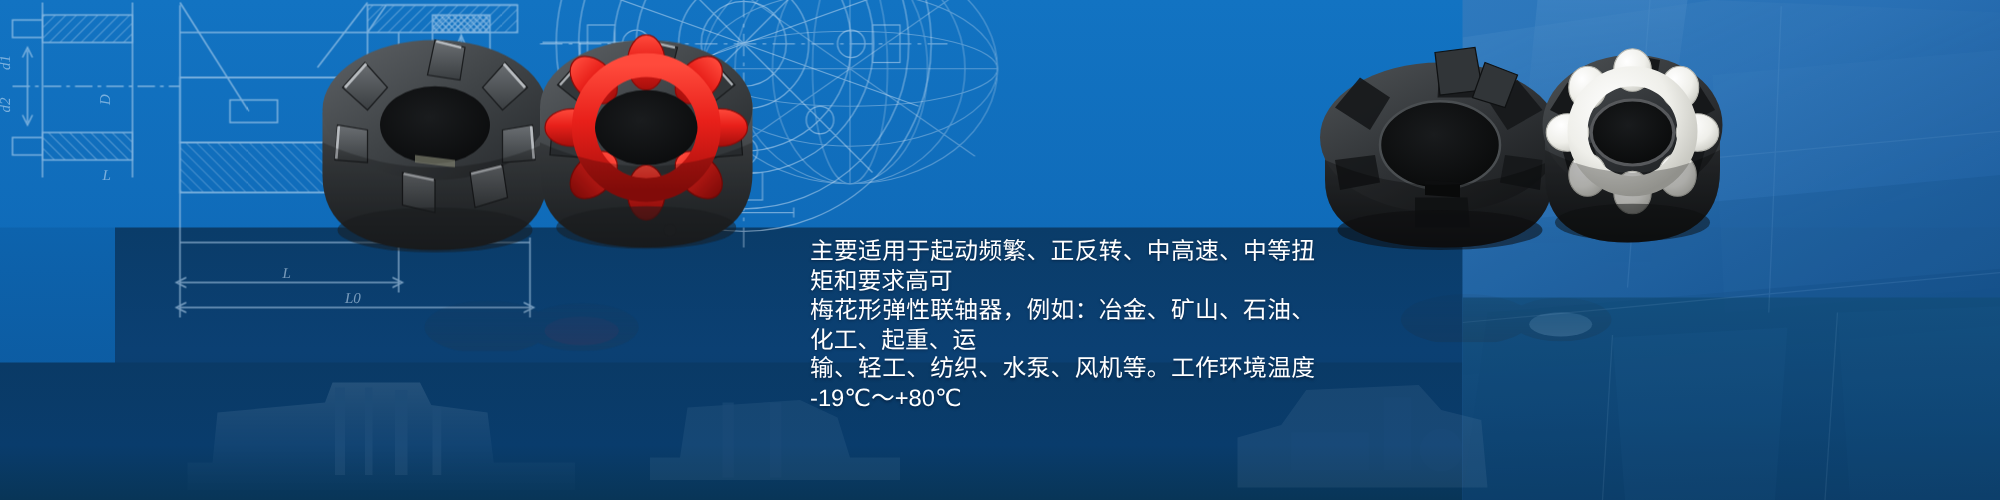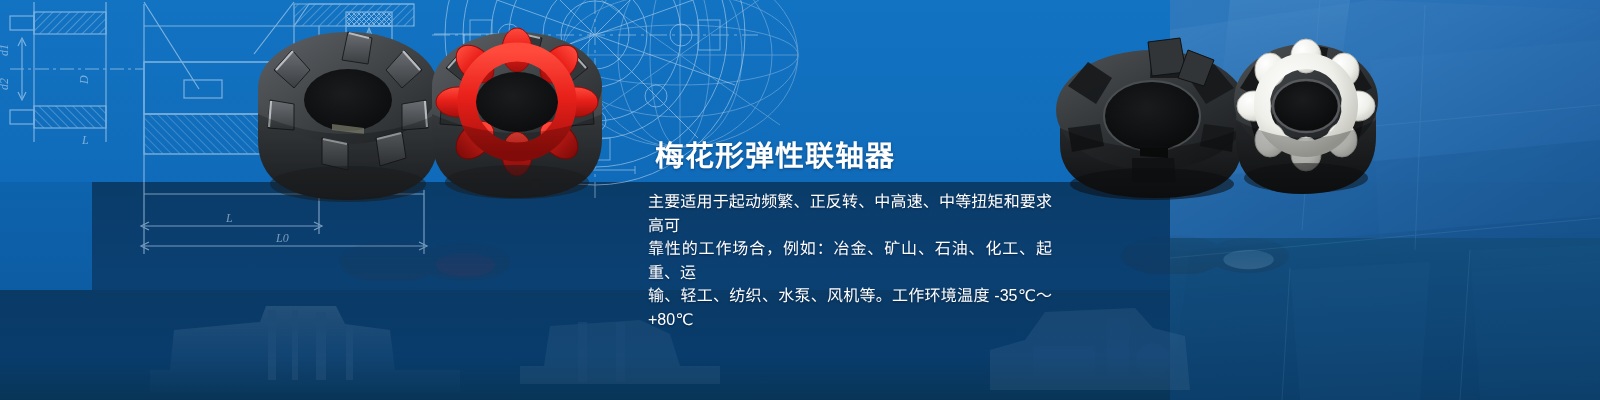--- a/index.html
+++ b/index.html
@@ -59,21 +59,21 @@
 
   
   #title-wrap{position:absolute;left:655px;top:137px;}
   #title{
     margin:0;color:#ffffff;font-size:29px;line-height:38px;font-weight:bold;
     letter-spacing:1px;white-space:nowrap;
     text-shadow:0 1px 3px rgba(0,20,50,.45);
   }
   #desc{
     position:absolute;left:648px;top:190px;width:404px;
-    color:#ffffff;font-size:16px;line-height:23.5px;
+    color:#ffffff;font-size:19px;line-height:23.5px;
     text-align:justify;text-justify:inter-ideograph;
     text-shadow:0 1px 2px rgba(0,15,40,.5);
   }
   #desc p{margin:0;}
 </style>
 </head>
 <body>
 
 <div id="banner">
 
@@ -459,23 +459,20 @@
       <circle cx="278" cy="89" r="44" fill="none" stroke="url(#whiteLobe)" stroke-width="16"></circle>
 
       <ellipse cx="278" cy="90" rx="33" ry="26" fill="url(#bore2)"></ellipse>
       <ellipse cx="278" cy="90" rx="33" ry="26" fill="none" stroke="#57595c" stroke-width="2.5"></ellipse>
 
       <path d="M208,104 Q278,140 348,104 L348,120 Q348,178 274,178 Q208,178 208,124 Z" fill="#000" opacity=".28"></path>
       <ellipse cx="278" cy="162" rx="62" ry="15" fill="#0c0d0e" opacity=".5"></ellipse>
     </g>
   </svg>
 
-  <div id="title-wrap">
-    <h1 id="title">梅花形弹性联轴器</h1>
-  </div>
 
   <div id="desc">
     <p>主要适用于起动频繁、正反转、中高速、中等扭矩和要求高可</p>
-    <p>靠性的工作场合，例如：冶金、矿山、石油、化工、起重、运</p>
-    <p>输、轻工、纺织、水泵、风机等。工作环境温度 -35℃～+80℃</p>
+    <p>梅花形弹性联轴器，例如：冶金、矿山、石油、化工、起重、运</p>
+    <p>输、轻工、纺织、水泵、风机等。工作环境温度 -19℃～+80℃</p>
   </div>
 
 </div>
 
 </body></html>

